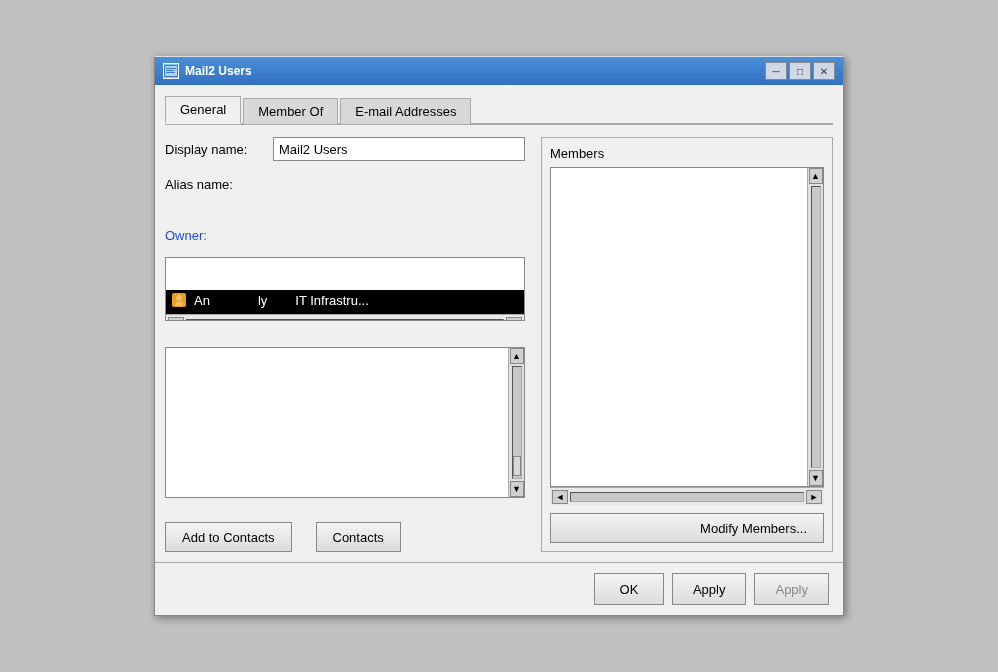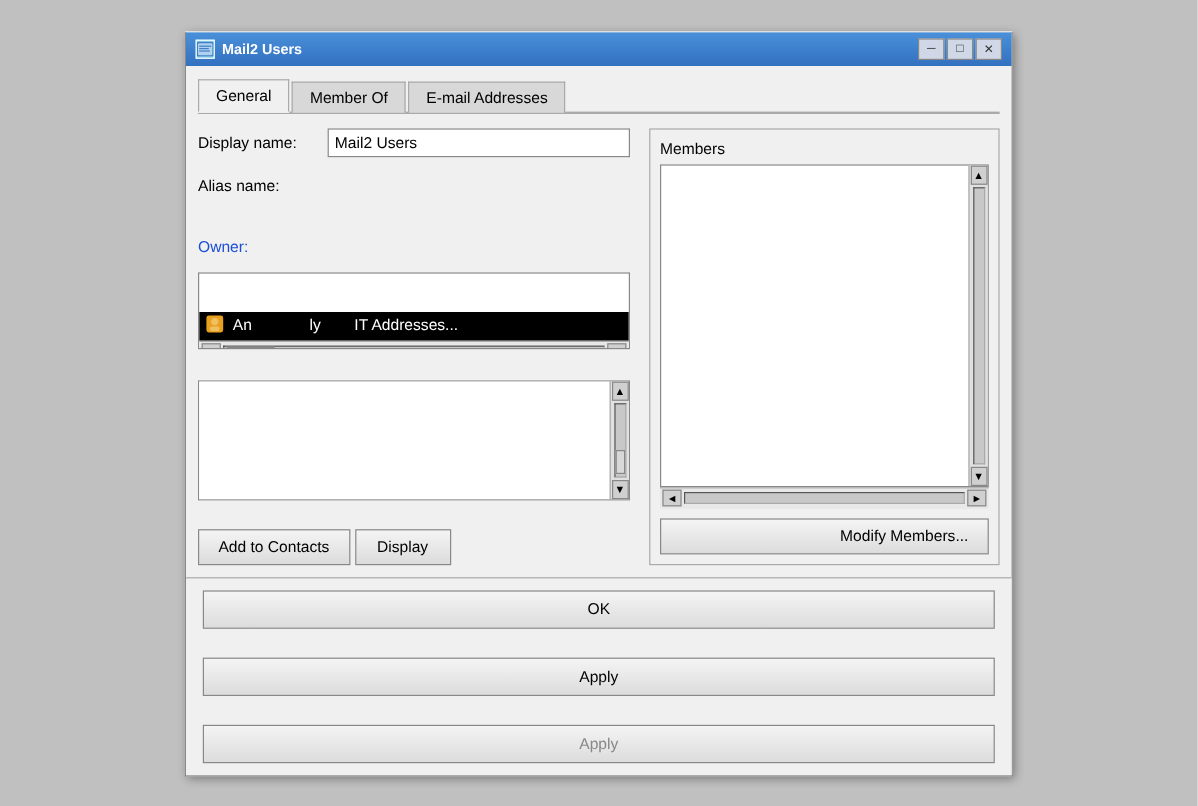--- a/index.html
+++ b/index.html
@@ -293,21 +293,21 @@
       left: 0;
       right: 0;
       height: 20px;
       background: #d8d8d8;
       border: 1px solid #888;
     }
 
     
     .bottom-btns {
       display: flex;
-      gap: 4px;
+      gap: 24px;
       margin-top: 14px;
     }
 
     .btn {
       padding: 5px 16px;
       border: 1px solid #888;
       background: linear-gradient(to bottom, #f4f4f4, #dcdcdc);
       font-size: 13px;
       cursor: pointer;
       min-width: 80px;
@@ -370,23 +370,22 @@
       height: 30px;
       text-align: right;
     }
 
     
     .window-footer {
       border-top: 1px solid #aaa;
       padding: 10px 14px;
       display: flex;
       justify-content: flex-end;
-      gap: 24px;
+      gap: 8px;
       background: #f0f0f0;
-      flex-direction: column;
     }
 
     .footer-btn {
       padding: 5px 20px;
       border: 1px solid #888;
       background: linear-gradient(to bottom, #f4f4f4, #dcdcdc);
       font-size: 13px;
       cursor: pointer;
       min-width: 70px;
       height: 32px;
@@ -455,21 +454,21 @@
         <div class="owner-list">
           <div class="owner-row">
             <div class="owner-icon">
               <svg width="12" height="12" viewBox="0 0 12 12">
                 <circle cx="6" cy="4" r="3" fill="#f0c060"></circle>
                 <rect x="2" y="8" width="8" height="4" fill="#f0c060" rx="2"></rect>
               </svg>
             </div>
             <span>An</span>
             <span style="margin-left:40px;">ly</span>
-            <span style="margin-left:20px;">IT Addresses...</span>
+            <span style="margin-left:20px;">IT Infrastru...</span>
           </div>
           <div class="owner-scrollbar-h">
             <div class="scroll-btn">◄</div>
             <div class="scroll-track">
               <div class="scroll-thumb"></div>
             </div>
             <div class="scroll-btn">►</div>
           </div>
         </div>
 
@@ -483,21 +482,21 @@
               <div class="scroll-v-track">
                 <div class="scroll-v-thumb"></div>
               </div>
               <div class="scroll-v-btn">▼</div>
             </div>
           </div>
         </div>
 
         <div class="bottom-btns">
           <button class="btn">Add to Contacts</button>
-          <button class="btn">Display</button>
+          <button class="btn">Contacts</button>
         </div>
       </div>
 
       <div class="right-panel">
         <div class="members-group">
           <div class="members-title">Members</div>
           <div class="members-list-wrap">
             <div class="members-scrollbar-v">
               <div class="scroll-v-btn">▲</div>
               <div class="scroll-v-track">

